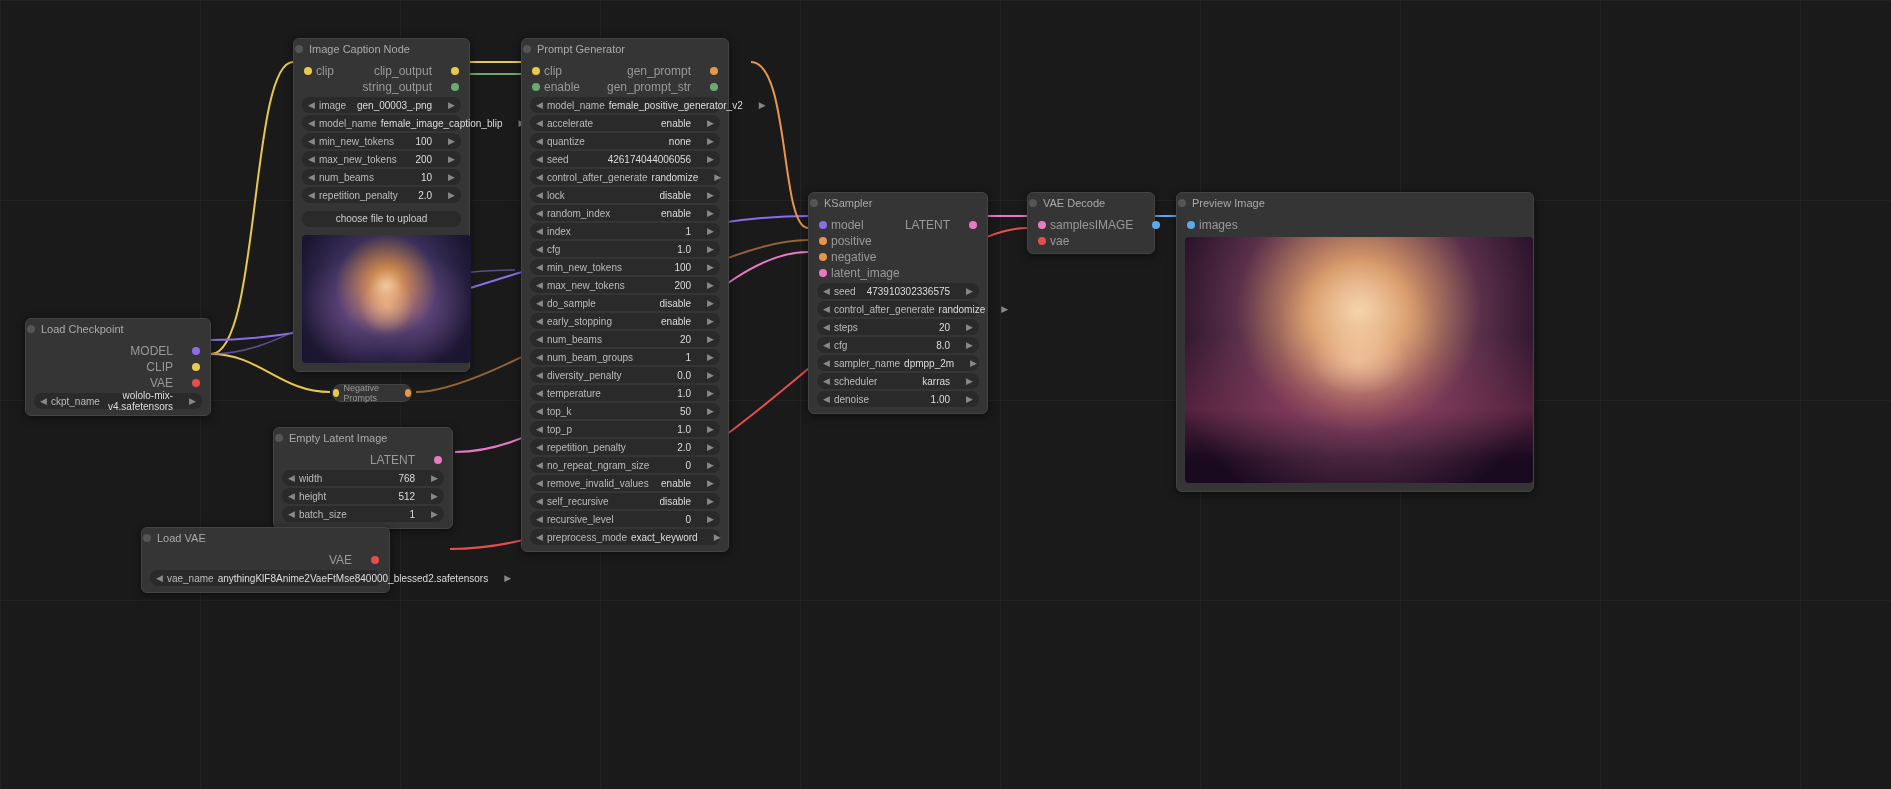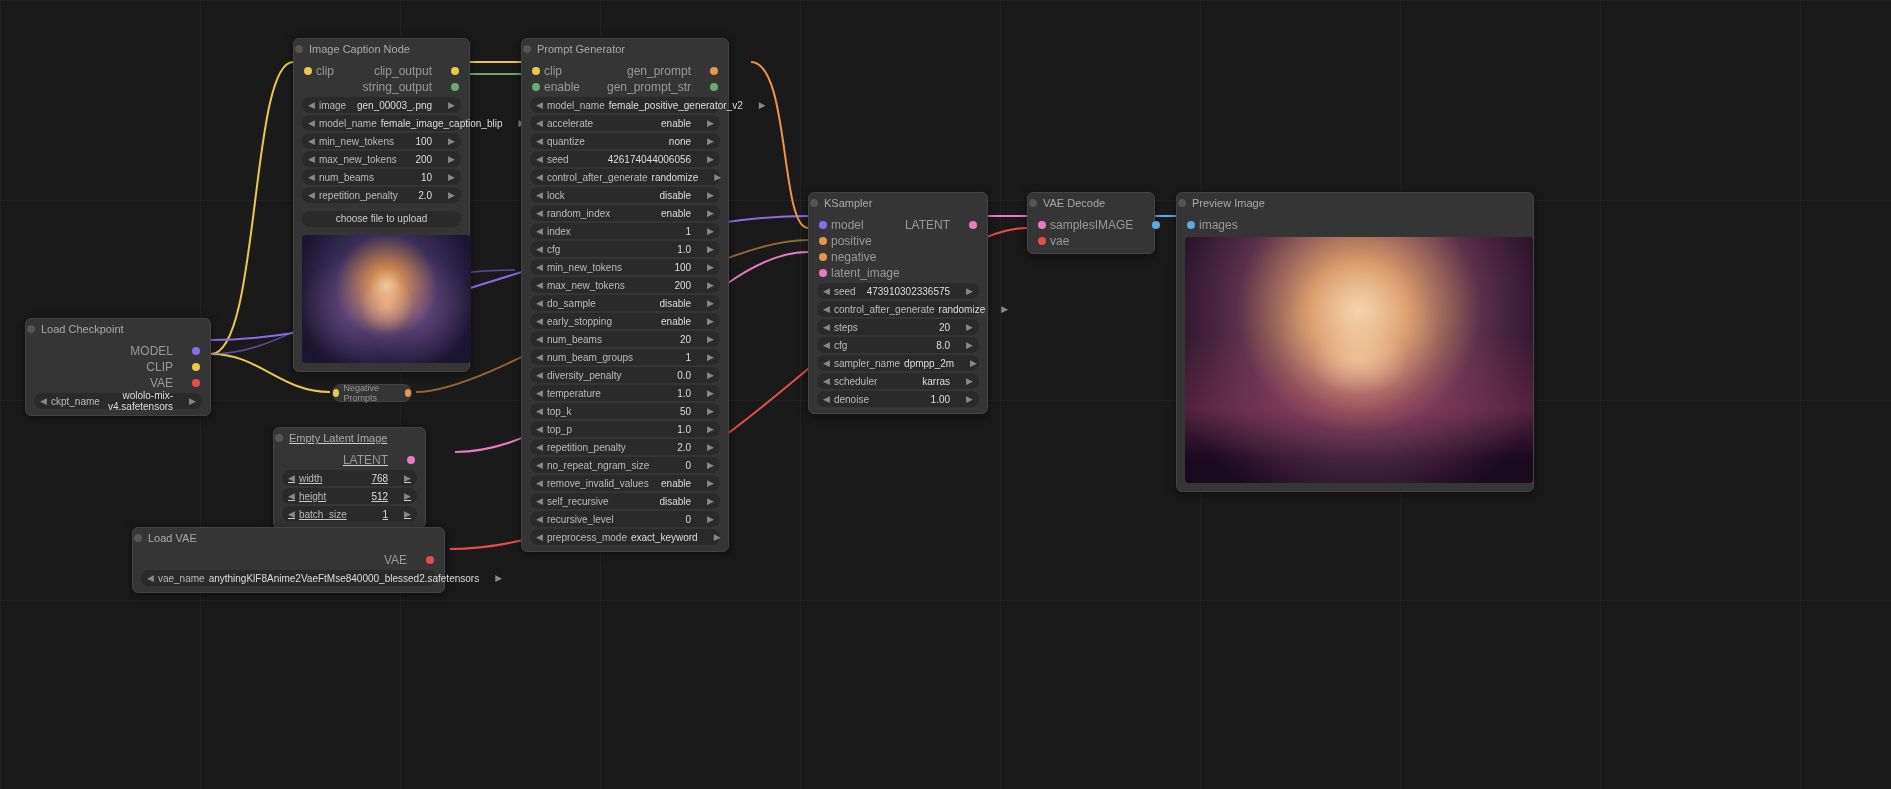--- a/index.html
+++ b/index.html
@@ -450,21 +450,21 @@
         </div>
   </div>
 </div>
 
 <div class="reroute" style="left:332px; top:384px;">
   <span class="port port-clip"></span>
   <span>Negative Prompts</span>
   <span class="port port-cond"></span>
 </div>
 
-<div class="node" style="left:273px; top:427px; width:153px;text-decoration:underline;">
+<div class="node" style="left:273px; top:427px; width:180px;">
   <div class="node-header">
     <span class="dot"></span>
     <span>Empty Latent Image</span>
   </div>
   <div class="node-body">
     <div class="io-row">
           <span></span>
           <span class="io-right">
             <span>LATENT</span>
             <span class="port port-latent"></span>
@@ -486,21 +486,21 @@
           <div class="widget">
             <span class="arrow">◀</span>
             <span class="wlabel">batch_size</span>
             <span class="wvalue">1</span>
             <span class="arrow">▶</span>
           </div>
         </div>
   </div>
 </div>
 
-<div class="node" style="left:132px; top:527px; width:313px;">
+<div class="node" style="left:141px; top:527px; width:249px;">
   <div class="node-header">
     <span class="dot"></span>
     <span>Load VAE</span>
   </div>
   <div class="node-body">
     <div class="io-row">
           <span></span>
           <span class="io-right">
             <span>VAE</span>
             <span class="port port-vae"></span>

